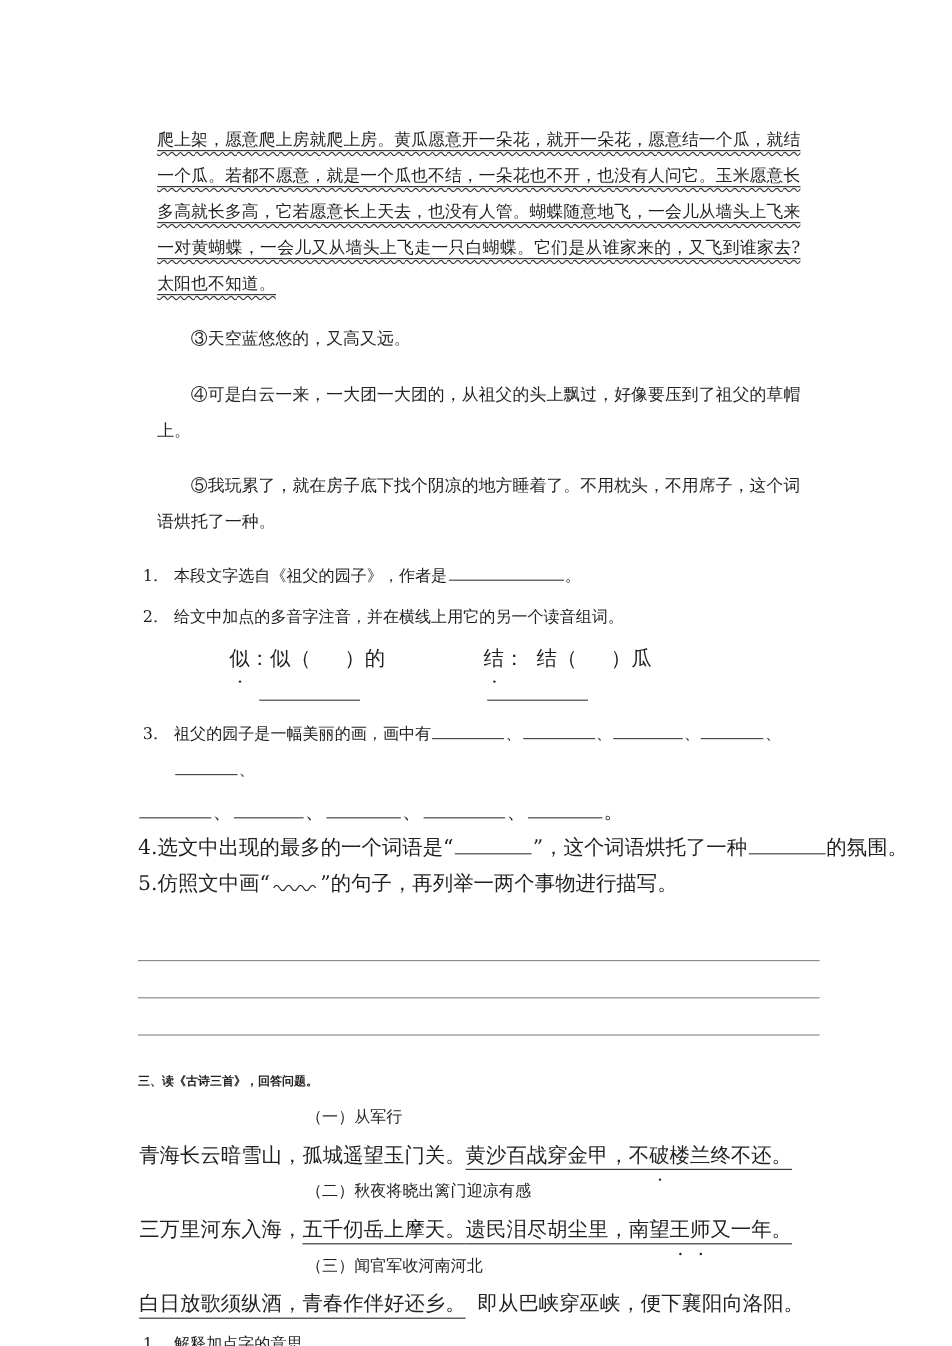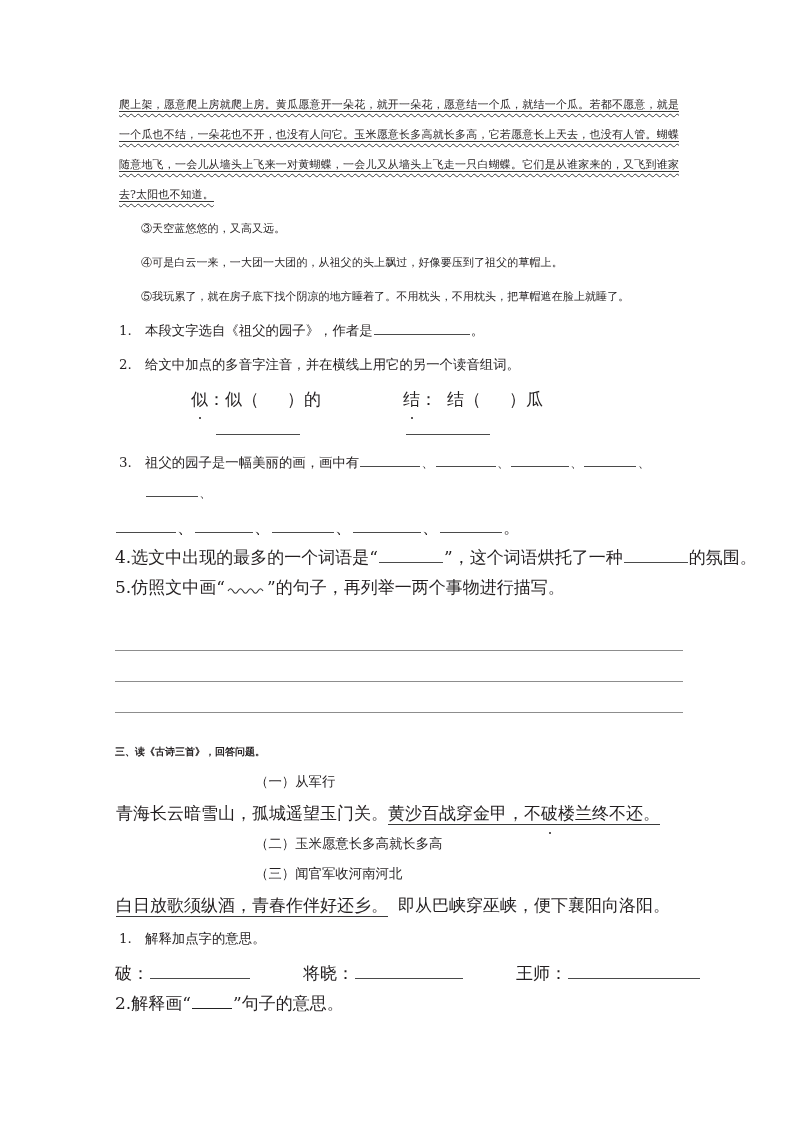--- a/index.html
+++ b/index.html
@@ -19,25 +19,25 @@
     width: 793px;
     height: 1122px;
     box-sizing: border-box;
     padding: 86px 110px 0 115px;
     overflow: hidden;
   }
   .content { width: 568px; }
 
   
   .para {
-    font-size: 11px;
+    font-size: 14px;
     line-height: 30px;
     text-align: justify;
     text-justify: inter-ideograph;
-    margin: 4px;
+    margin: 16px;
     letter-spacing: 0.1px;
   }
   .indent { text-indent: 2em; }
   .qline {
     font-size: 17px;
     line-height: 30px;
     margin: 0;
     white-space: nowrap;
   }
 
@@ -152,21 +152,21 @@
 </head>
 <body>
 
 <div class="page">
   <div class="content">
 
     <p class="para"><span class="uline-wavy">爬上架，愿意爬上房就爬上房。黄瓜愿意开一朵花，就开一朵花，愿意结一个瓜，就结一个瓜。若都不愿意，就是一个瓜也不结，一朵花也不开，也没有人问它。玉米愿意长多高就长多高，它若愿意长上天去，也没有人管。蝴蝶随意地飞，一会儿从墙头上飞来一对黄蝴蝶，一会儿又从墙头上飞走一只白蝴蝶。它们是从谁家来的，又飞到谁家去?太阳也不知道。</span></p>
 
     <p class="para indent">③天空蓝悠悠的，又高又远。</p>
     <p class="para indent">④可是白云一来，一大团一大团的，从祖父的头上飘过，好像要压到了祖父的草帽上。</p>
-    <p class="para indent">⑤我玩累了，就在房子底下找个阴凉的地方睡着了。不用枕头，不用枕头，把草帽遮在脸上就睡了。</p>
+    <p class="para indent">⑤我玩累了，就在房子底下找个阴凉的地方睡着了。不用枕头，不用席子，这个词语烘托了一种。</p>
 
     <p class="numq">
       <span class="num">1.</span><span>本段文字选自《祖父的园子》，作者是</span><span class="blank b-w96"></span><span>。</span>
     </p>
 
     <p class="numq">
       <span class="num">2.</span><span>给文中加点的多音字注音，并在横线上用它的另一个读音组词。</span>
     </p>
 
     <p class="qline" style="padding-left:76px;">
@@ -203,21 +203,24 @@
 
     <div class="gap-24"></div>
 
     <p class="sec-head">三、读《古诗三首》，回答问题。</p>
 
     <p class="poem-title">（一）从军行</p>
     <p class="poem-line">
       <span>青海长云暗雪山，孤城遥望玉门关。</span><span class="uline">黄沙百战穿金甲，不<span class="dotchar dotlow">破</span>楼兰终不还。</span>
     </p>
 
-    <p class="poem-title">（二）玉米愿意长多高就长多高</p>
+    <p class="poem-title">（二）秋夜将晓出篱门迎凉有感</p>
+    <p class="poem-line">
+      <span>三万里河东入海，</span><span class="uline">五千仞岳上摩天。</span><span class="uline">遗民泪尽胡尘里，南望<span class="dotchar dotlow">王</span><span class="dotchar dotlow">师</span>又一年。</span>
+    </p>
 
     <p class="poem-title">（三）闻官军收河南河北</p>
     <p class="poem-line">
       <span class="uline">白日放歌须纵酒，青春作伴好还乡。</span><span class="sp"></span><span>即从巴峡穿巫峡，便下襄阳向洛阳。</span>
     </p>
 
     <p class="numq">
       <span class="num">1.</span><span>解释加点字的意思。</span>
     </p>
 

